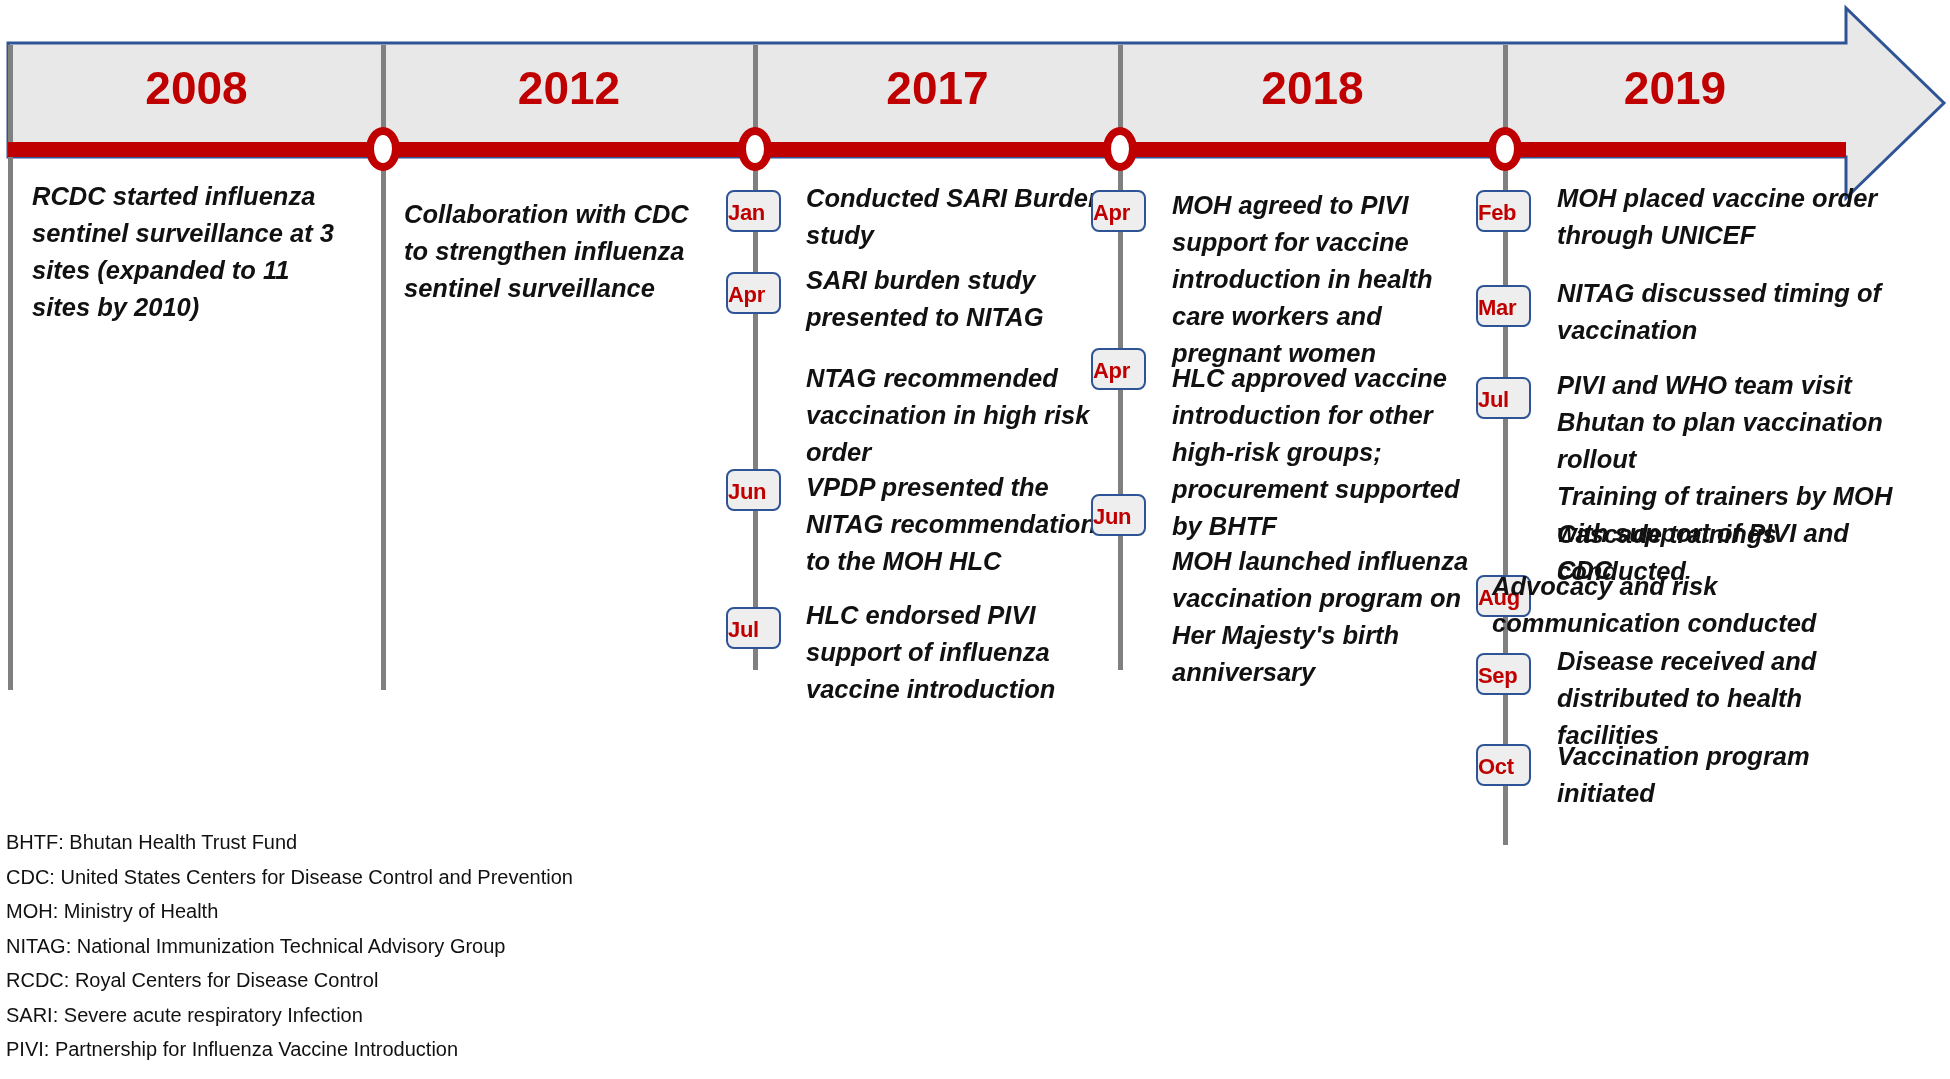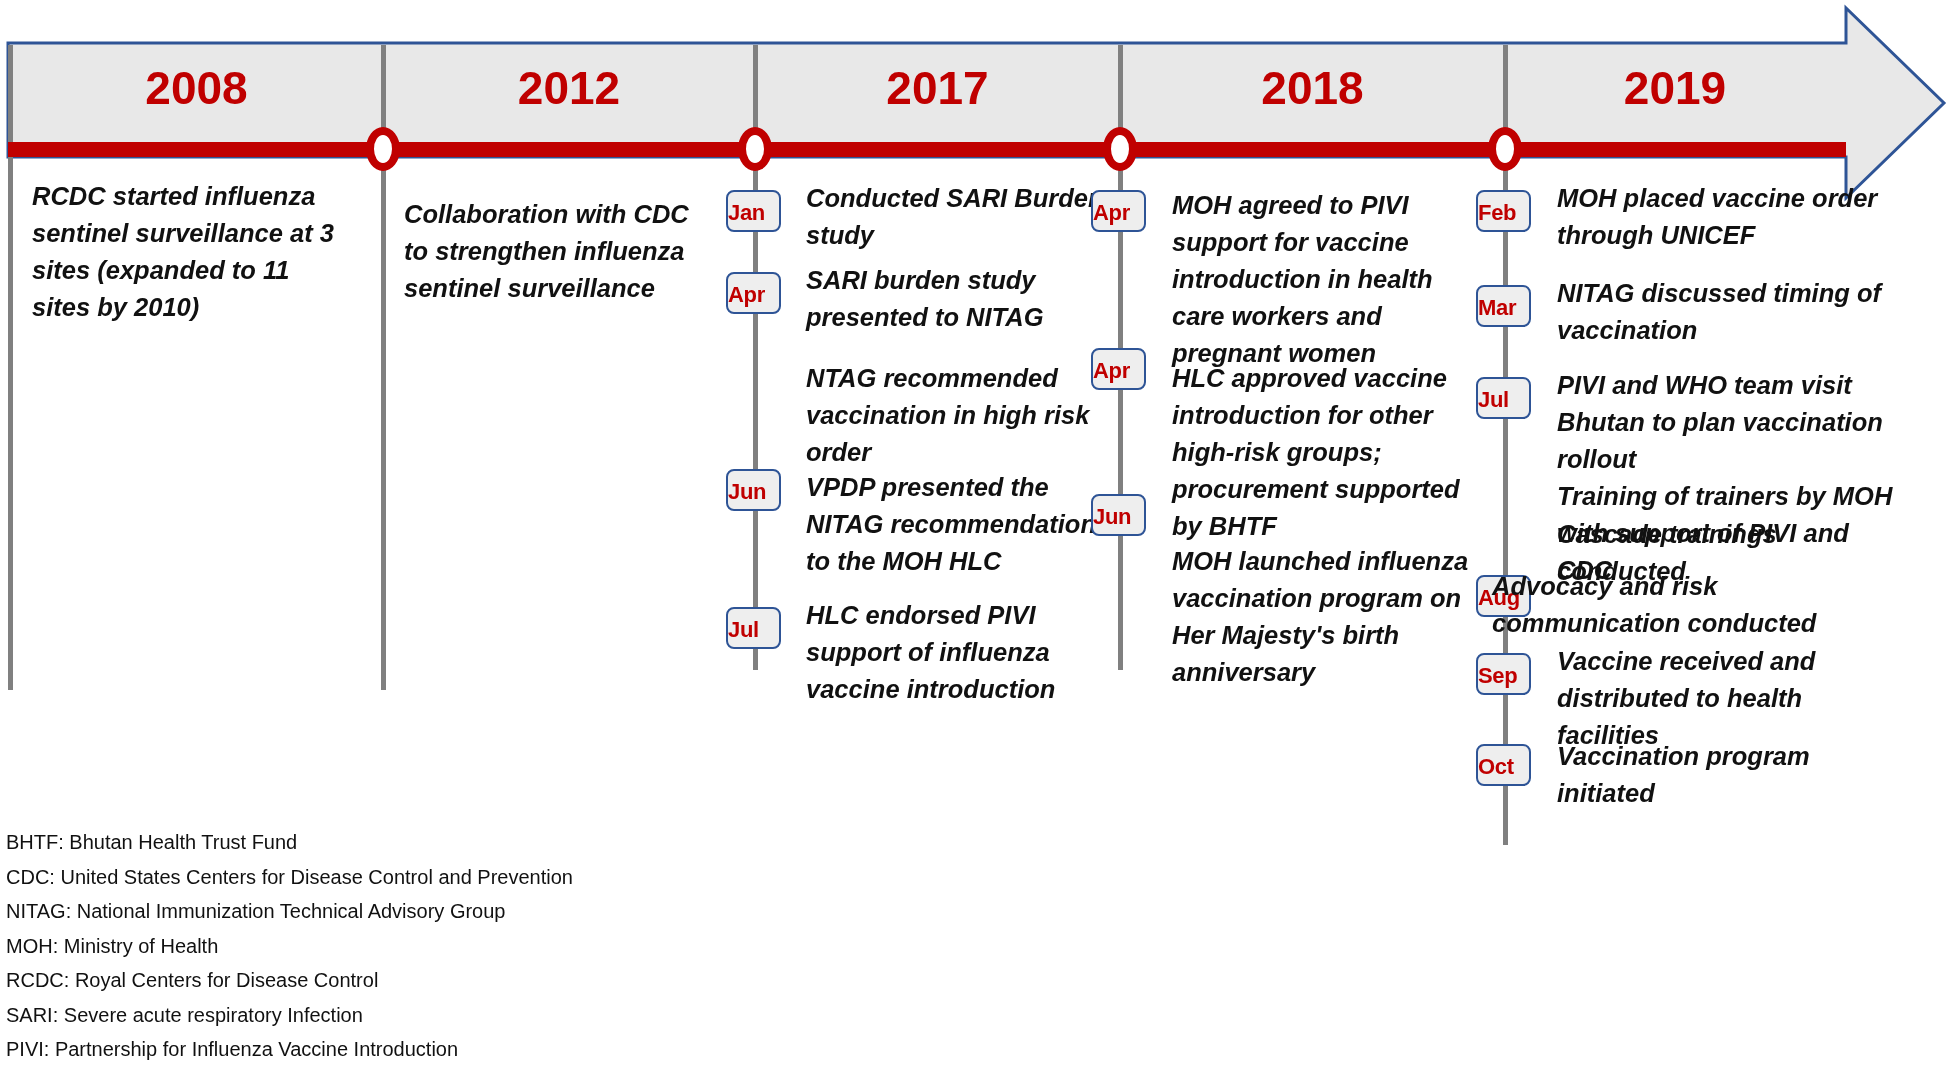--- a/index.html
+++ b/index.html
@@ -99,29 +99,29 @@
   <div class="month-chip" style="left:1476px;top:377px;">Jul</div>
   <div class="event-text" style="left:1557px;top:516px;width:340px;">Cascade trainings conducted</div>
 
   <div class="event-text" style="left:1557px;top:367px;width:345px;white-space:pre-line;">PIVI and WHO team visit Bhutan to plan vaccination rollout
 Training of trainers by MOH with support of PIVI and CDC</div>
 
   <div class="month-chip" style="left:1476px;top:575px;">Aug</div>
   <div class="event-text" style="left:1492px;top:568px;width:330px;">Advocacy and risk communication conducted</div>
 
   <div class="month-chip" style="left:1476px;top:653px;">Sep</div>
-  <div class="event-text" style="left:1557px;top:643px;width:335px;">Vaccine received and distributed to health facilities</div>
+  <div class="event-text" style="left:1557px;top:643px;width:335px;">Disease received and distributed to health facilities</div>
 
   <div class="month-chip" style="left:1476px;top:744px;">Oct</div>
   <div class="event-text" style="left:1557px;top:738px;width:345px;">Vaccination program initiated</div>
 
   <div id="legend">
     <div>BHTF: Bhutan Health Trust Fund</div>
     <div>CDC: United States Centers for Disease Control and Prevention</div>
+    <div>MOH: Ministry of Health</div>
     <div>NITAG: National Immunization Technical Advisory Group</div>
-    <div>MOH: Ministry of Health</div>
     <div>RCDC: Royal Centers for Disease Control</div>
     <div>SARI: Severe acute respiratory Infection</div>
     <div>PIVI: Partnership for Influenza Vaccine Introduction</div>
 
   </div>
 
 </div>
 
 </body></html>

